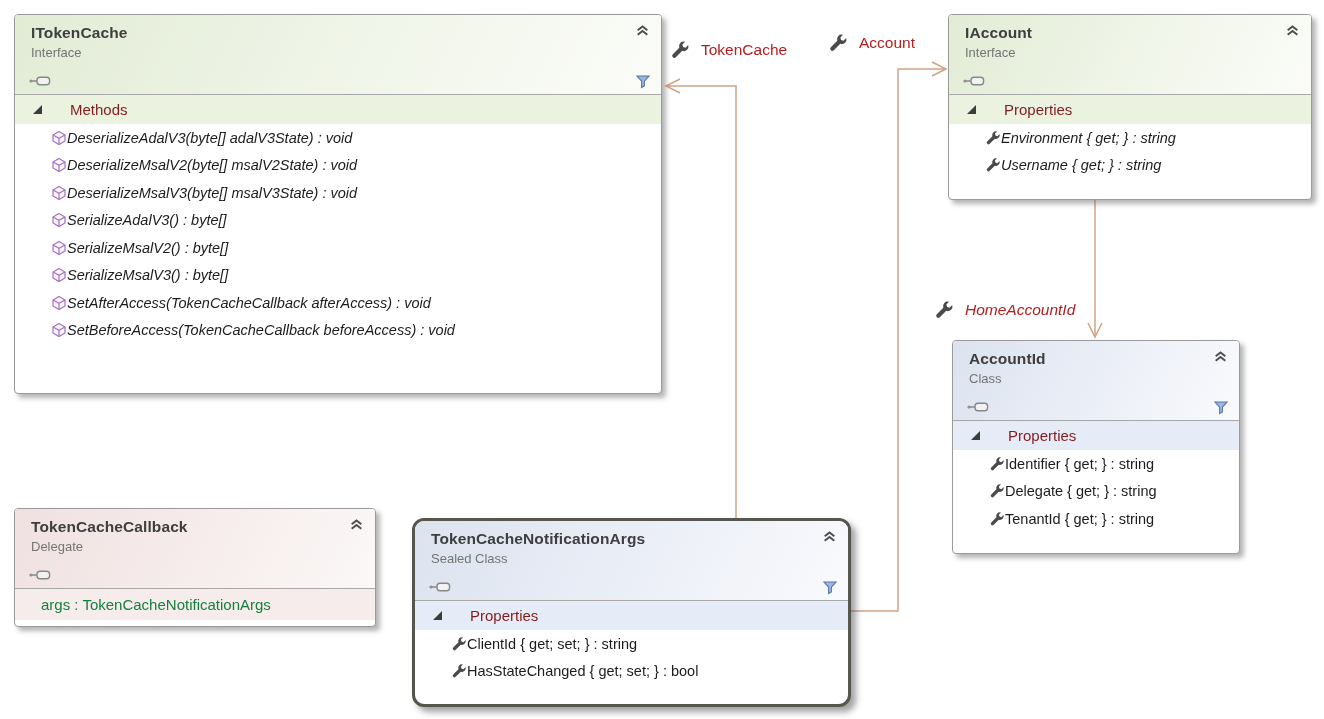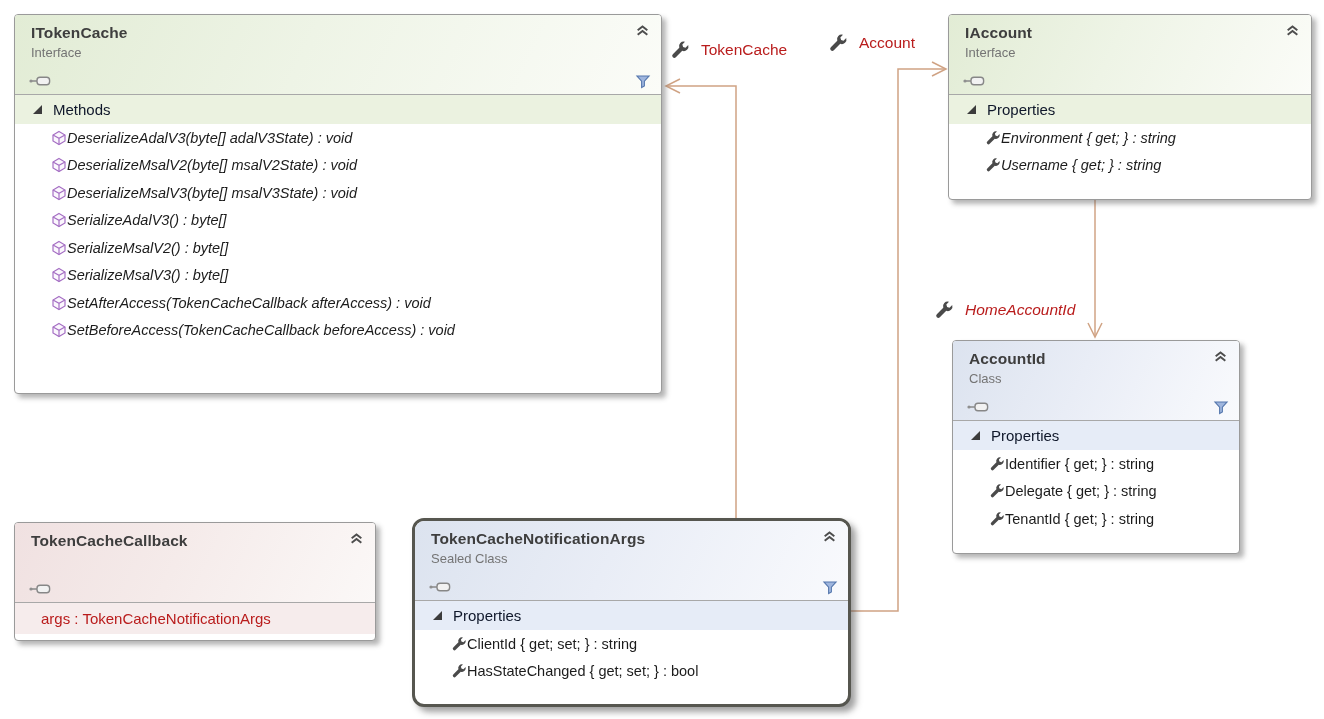--- a/index.html
+++ b/index.html
@@ -38,39 +38,39 @@
 
   .box-title{font-size:15.5px;font-weight:bold;color:#3e3e3e;letter-spacing:.1px;}
   .box-kind{font-size:13px;color:#747474;margin-top:3px;}
   .hdr-chevron{position:absolute;top:8px;right:10px;width:17px;height:15px;}
   .hdr-filter{position:absolute;bottom:5px;right:10px;width:16px;height:15px;}
   .hdr-lollipop{position:absolute;bottom:7px;left:14px;width:22px;height:12px;}
   .hdr-chevron svg,.hdr-filter svg,.hdr-lollipop svg{width:100%;height:100%;display:block;}
 
   .section-header{
     flex:0 0 29px;height:29px;display:flex;align-items:center;
-    padding-left:18px;gap:11px;
-    font-size:15px;color:#0f172a;
+    padding-left:18px;gap:28px;
+    font-size:15px;color:#7f1d1d;
   }
   .theme-green .section-header{background:#ebf2e0;}
   .theme-blue  .section-header{background:#e6ecf7;}
   .tri{width:9px;height:9px;display:inline-flex;}
   .tri svg{width:100%;height:100%;display:block;}
 
   .rows{display:flex;flex-direction:column;background:#fff;}
   .member-row{
     flex:0 0 27.5px;height:27.5px;display:flex;align-items:center;
     padding-left:36px;font-size:14.5px;color:#1c1c1c;background:#fff;
   }
   .member-row.italic .member-text{font-style:italic;}
   .member-icon{width:16px;height:16px;flex:0 0 16px;display:inline-flex;}
   .member-icon svg{width:100%;height:100%;display:block;}
   .member-row.plain{
     flex:0 0 31px;height:31px;background:#f6ecec;
-    padding-left:26px;font-size:15px;color:#b91c1c;
+    padding-left:26px;font-size:15px;color:#15803d;
   }
 
   .conn-label{
     position:absolute;z-index:3;display:flex;align-items:center;gap:11px;
     font-size:15.5px;color:#b91c1c;white-space:nowrap;
   }
   .conn-label .label-wrench{width:20px;height:20px;display:inline-flex;}
   .conn-label .label-wrench svg{width:100%;height:100%;display:block;}
   .conn-label.italic .label-text{font-style:italic;}
 </style>
@@ -319,23 +319,24 @@
         <span class="member-icon">
           <svg viewBox="0 0 24 24">
             <path fill="#4a4a4a" d="M21.9 6.1a5.6 5.6 0 0 1-7.2 6.9L7 20.7a2.5 2.5 0 0 1-3.6-3.6l7.7-7.7a5.6 5.6 0 0 1 6.9-7.2l-3.2 3.2.9 2.9 2.9.9 3.3-3.1z"></path>
           </svg>
         </span>
         <span class="member-text">TenantId { get; } : string</span>
       </div>
     </div>
 </div>
 
-<div class="uml-box theme-pink" style="left:14px;top:522px;width:360px;height:117px">
+<div class="uml-box theme-pink" style="left:14px;top:508px;width:360px;height:117px">
   <div class="box-header">
     <div class="box-title">TokenCacheCallback</div>
+    <div class="box-kind">Delegate</div>
     <span class="hdr-lollipop">
         <svg viewBox="0 0 22 12">
           <circle cx="2" cy="6" r="1.6" fill="#8f8f8f"></circle>
           <rect x="3" y="5.2" width="5" height="1.6" fill="#8f8f8f"></rect>
           <rect x="8" y="2.2" width="12.6" height="7.6" rx="3" fill="#f2f2f2" stroke="#878787" stroke-width="1.4"></rect>
         </svg>
       </span>
     <span class="hdr-chevron">
         <svg viewBox="0 0 14 14">
           <path d="M2.5 6.8 7 3.2l4.5 3.6M2.5 11 7 7.4 11.5 11" fill="none" stroke="#4e4e4e" stroke-width="1.8"></path>

